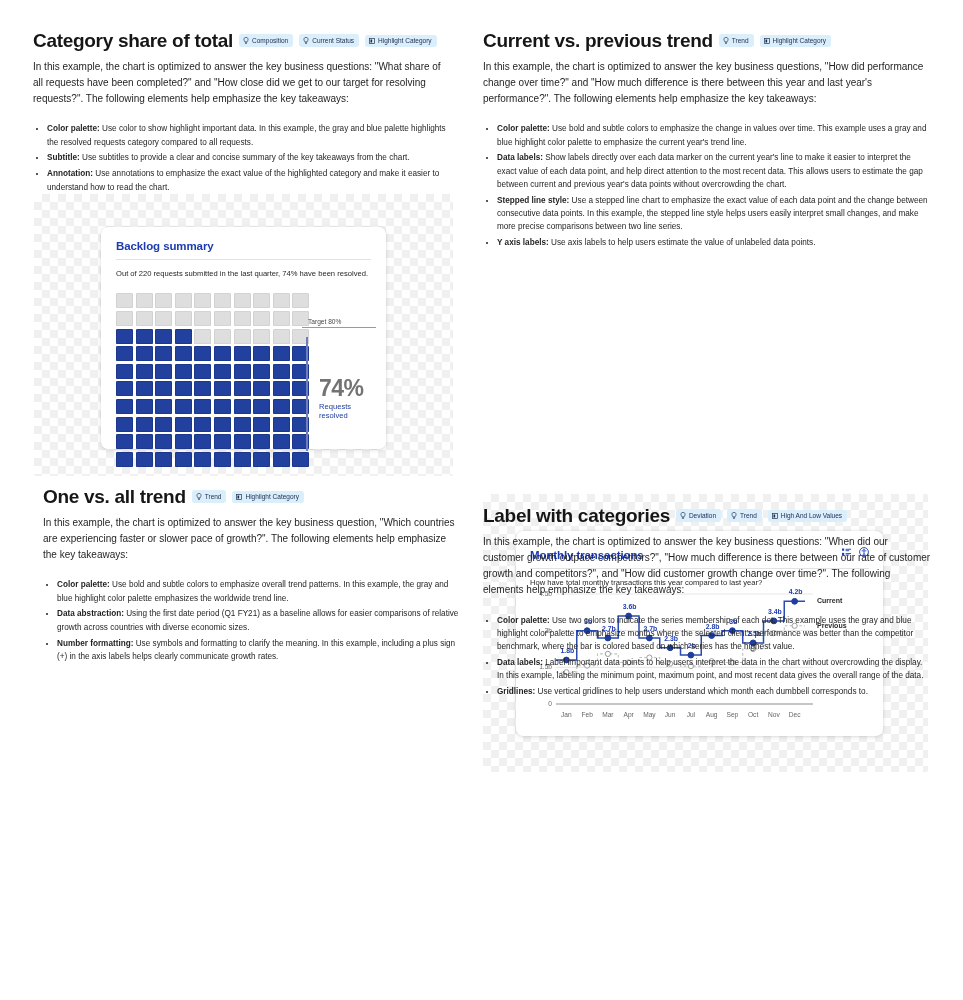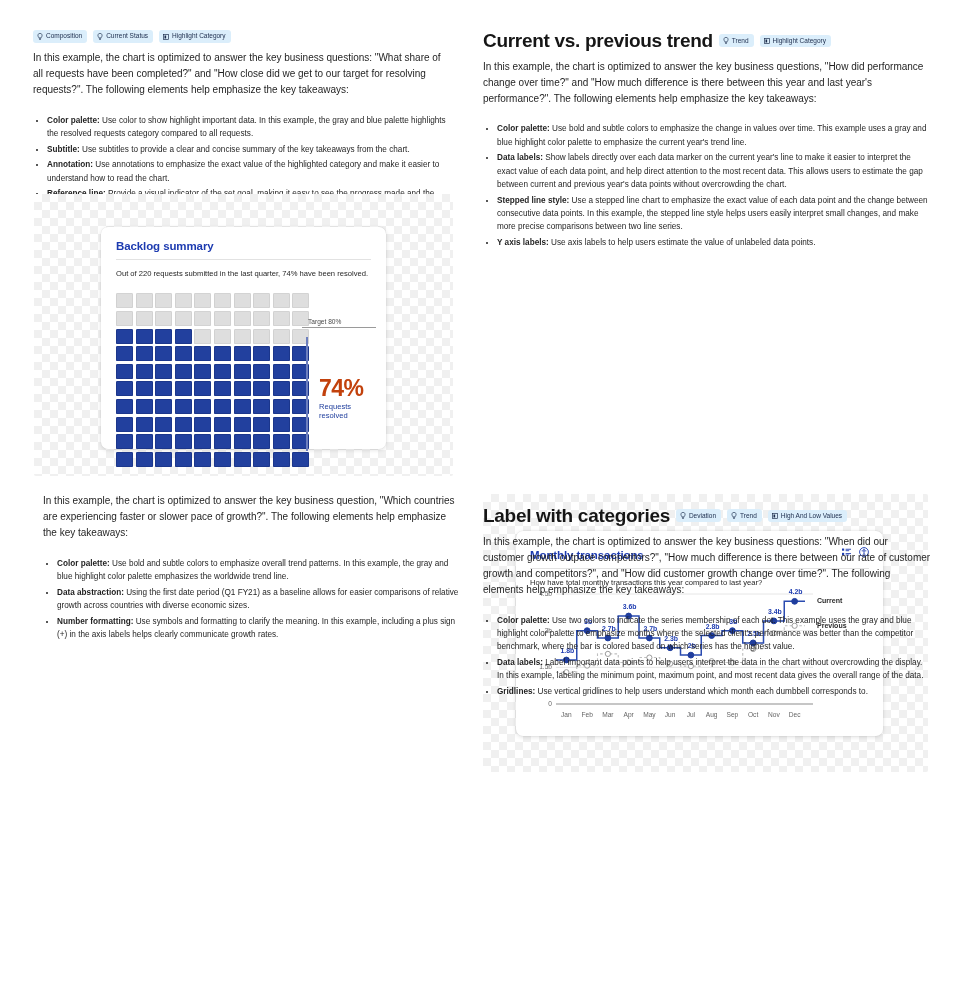--- a/index.html
+++ b/index.html
@@ -66,38 +66,39 @@
   .card-rule { height:1px; background:#e2e2e2; margin-top:7px; }
   .card-sub { font-size: 7.6px; color:#1f1f1f; line-height:1.5; margin-top:8px; }
 
   
   .waffle { display:grid; grid-template-columns: repeat(10, 17px); gap: 2.6px; }
   .cell { width:17px; height:15px; border-radius:1.5px; }
   .cell.g { background:#dedede; box-shadow: inset 0 0 0 0.8px #cfcfcf; }
   .cell.b { background:#22409e; box-shadow: inset 0 0 0 0.8px #1b3487; }
   .target-line { position:absolute; height:1px; background:#9a9a9a; }
   .target-lbl { position:absolute; font-size:6.6px; color:#4a4a4a; }
-  .big-num { font-size:23px; font-weight:700; color:#c2410c; line-height:1; letter-spacing:-0.5px; }
+  .big-num { font-size:23px; font-weight:700; color:#737373; line-height:1; letter-spacing:-0.5px; }
   .big-cap { font-size:7.6px; color:#22409e; margin-top:2px; }
   .v-rule { position:absolute; width:1.6px; background:#6d7fbe; }
 
   
   .chart { position:absolute; }
   .tick { position:absolute; font-size:6.6px; color:#656565; }
   .axlbl { position:absolute; font-size:6.6px; color:#656565; }
   .dlabel { position:absolute; font-size:6.9px; font-weight:700; color:#1d3bb0; white-space:nowrap; }
   .serieslbl { position:absolute; font-size:7px; font-weight:700; color:#2a2a2a; white-space:nowrap; }
 </style>
 </head>
 <body>
 
 <div class="page">
 
   <div class="section" style="left:33px; top:30px; width:418px;">
     <div class="sec-head">
+      <h2 class="sec-title">Category share of total</h2>
       <span class="pill">
         <svg width="6" height="7" viewBox="0 0 8 10">
             <path d="M4 0.5a3 3 0 0 0-1.7 5.5v1.2h3.4V6A3 3 0 0 0 4 .5z" fill="none" stroke="#1b2b4b" stroke-width="0.9"></path>
             <path d="M2.6 8.4h2.8M3 9.4h2" stroke="#1b2b4b" stroke-width="0.9"></path>
           </svg>
         <span>Composition</span>
       </span>
       <span class="pill">
         <svg width="6" height="7" viewBox="0 0 8 10">
             <path d="M4 0.5a3 3 0 0 0-1.7 5.5v1.2h3.4V6A3 3 0 0 0 4 .5z" fill="none" stroke="#1b2b4b" stroke-width="0.9"></path>
@@ -322,20 +323,37 @@
             <circle cx="181.625" cy="49.55555555555556" r="2.9" fill="#1f3d9e" stroke="#1f3d9e" stroke-width="1"></circle>
             <circle cx="202.375" cy="44.66666666666667" r="2.9" fill="#1f3d9e" stroke="#1f3d9e" stroke-width="1"></circle>
             <circle cx="223.125" cy="56.888888888888886" r="2.9" fill="#1f3d9e" stroke="#1f3d9e" stroke-width="1"></circle>
             <circle cx="243.875" cy="34.88888888888889" r="2.9" fill="#1f3d9e" stroke="#1f3d9e" stroke-width="1"></circle>
             <circle cx="264.625" cy="15.333333333333332" r="2.9" fill="#1f3d9e" stroke="#1f3d9e" stroke-width="1"></circle>
           </svg><div class="tick" style="left:0px; top:114px; width:22px; text-align:right;">0</div><div class="tick" style="left:0px; top:77.33333333333334px; width:22px; text-align:right;">1.5b</div><div class="tick" style="left:0px; top:40.66666666666667px; width:22px; text-align:right;">3b</div><div class="tick" style="left:0px; top:4px; width:22px; text-align:right;">4.5b</div><div class="axlbl" style="left:26.375px; top:125px; width:20px; text-align:center;">Jan</div><div class="axlbl" style="left:47.125px; top:125px; width:20px; text-align:center;">Feb</div><div class="axlbl" style="left:67.875px; top:125px; width:20px; text-align:center;">Mar</div><div class="axlbl" style="left:88.625px; top:125px; width:20px; text-align:center;">Apr</div><div class="axlbl" style="left:109.375px; top:125px; width:20px; text-align:center;">May</div><div class="axlbl" style="left:130.125px; top:125px; width:20px; text-align:center;">Jun</div><div class="axlbl" style="left:150.875px; top:125px; width:20px; text-align:center;">Jul</div><div class="axlbl" style="left:171.625px; top:125px; width:20px; text-align:center;">Aug</div><div class="axlbl" style="left:192.375px; top:125px; width:20px; text-align:center;">Sep</div><div class="axlbl" style="left:213.125px; top:125px; width:20px; text-align:center;">Oct</div><div class="axlbl" style="left:233.875px; top:125px; width:20px; text-align:center;">Nov</div><div class="axlbl" style="left:254.625px; top:125px; width:20px; text-align:center;">Dec</div><div class="dlabel" style="left:25.375px; top:61px; width:24px; text-align:center;">1.8b</div><div class="dlabel" style="left:46.125px; top:31.66666666666667px; width:24px; text-align:center;">3b</div><div class="dlabel" style="left:66.875px; top:38.99999999999999px; width:24px; text-align:center;">2.7b</div><div class="dlabel" style="left:87.625px; top:16.999999999999996px; width:24px; text-align:center;">3.6b</div><div class="dlabel" style="left:108.375px; top:38.99999999999999px; width:24px; text-align:center;">2.7b</div><div class="dlabel" style="left:129.125px; top:48.777777777777786px; width:24px; text-align:center;">2.3b</div><div class="dlabel" style="left:149.875px; top:56.111111111111114px; width:24px; text-align:center;">2b</div><div class="dlabel" style="left:170.625px; top:36.55555555555556px; width:24px; text-align:center;">2.8b</div><div class="dlabel" style="left:191.375px; top:31.66666666666667px; width:24px; text-align:center;">3b</div><div class="dlabel" style="left:212.125px; top:43.888888888888886px; width:24px; text-align:center;">2.5b</div><div class="dlabel" style="left:232.875px; top:21.888888888888893px; width:24px; text-align:center;">3.4b</div><div class="dlabel" style="left:253.625px; top:2.333333333333332px; width:24px; text-align:center;">4.2b</div><div class="serieslbl" style="left:287px; top:11.333333333333332px;">Current</div><div class="serieslbl" style="left:287px; top:35.77777777777777px;">Previous</div></div>
     </div>
   </div>
 
   <div class="section" style="left:43px; top:486px; width:418px;">
+    <div class="sec-head">
+      <h2 class="sec-title">One vs. all trend</h2>
+      <span class="pill">
+        <svg width="6" height="7" viewBox="0 0 8 10">
+            <path d="M4 0.5a3 3 0 0 0-1.7 5.5v1.2h3.4V6A3 3 0 0 0 4 .5z" fill="none" stroke="#1b2b4b" stroke-width="0.9"></path>
+            <path d="M2.6 8.4h2.8M3 9.4h2" stroke="#1b2b4b" stroke-width="0.9"></path>
+          </svg>
+        <span>Trend</span>
+      </span>
+      <span class="pill">
+        <svg width="6" height="6" viewBox="0 0 8 8">
+            <rect x="0.5" y="0.5" width="7" height="7" fill="none" stroke="#1b2b4b" stroke-width="0.9"></rect>
+            <rect x="2" y="2" width="2.2" height="4" fill="#1b2b4b"></rect>
+          </svg>
+        <span>Highlight Category</span>
+      </span>
+    </div>
     <p class="body-text">In this example, the chart is optimized to answer the key business question, "Which countries are experiencing faster or slower pace of growth?". The following elements help emphasize the key takeaways:</p>
     <ul class="bullets">
       <li><b>Color palette:</b><span> Use bold and subtle colors to emphasize overall trend patterns. In this example, the gray and blue highlight color palette emphasizes the worldwide trend line.</span></li>
       <li><b>Data abstraction:</b><span> Using the first date period (Q1 FY21) as a baseline allows for easier comparisons of relative growth across countries with diverse economic sizes.</span></li>
       <li><b>Number formatting:</b><span> Use symbols and formatting to clarify the meaning. In this example, including a plus sign (+) in the axis labels helps clearly communicate growth rates.</span></li>
     </ul>
   </div>
 
   <div class="section" style="left:483px; top:505px; width:448px;">
     <div class="sec-head">

